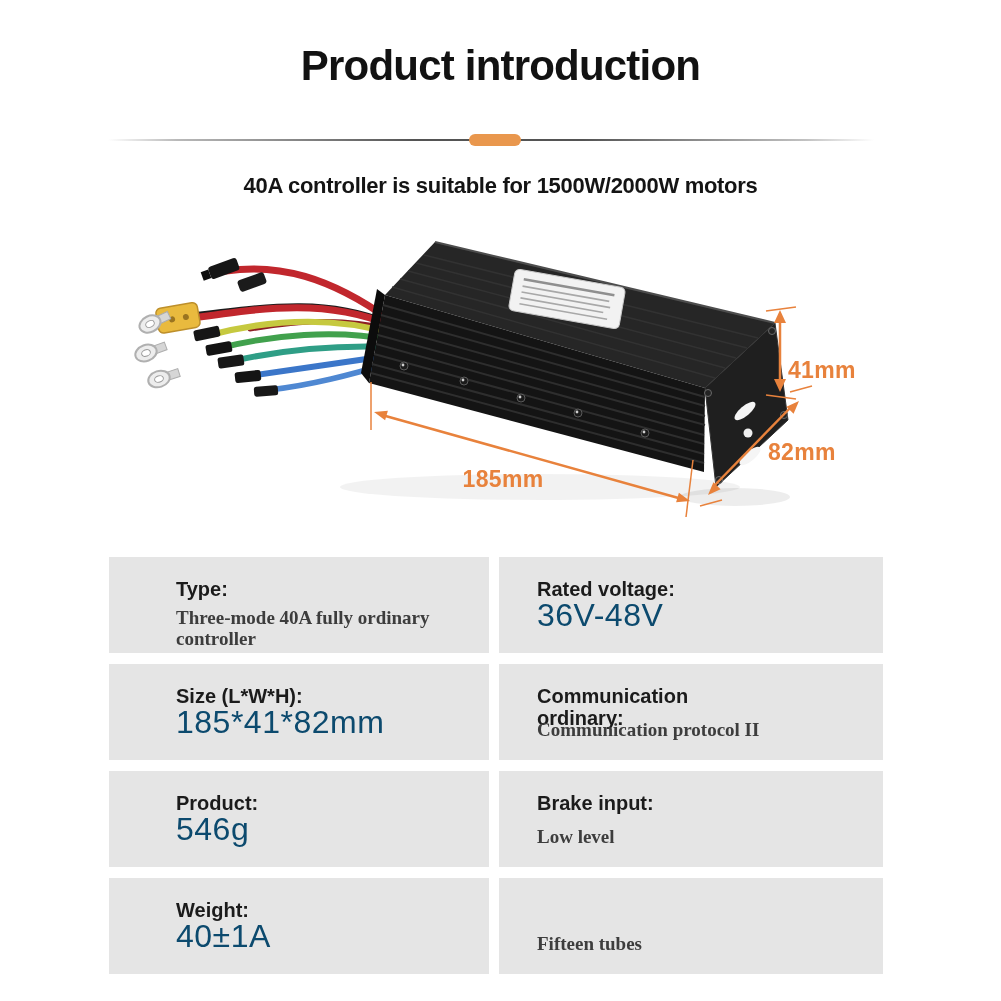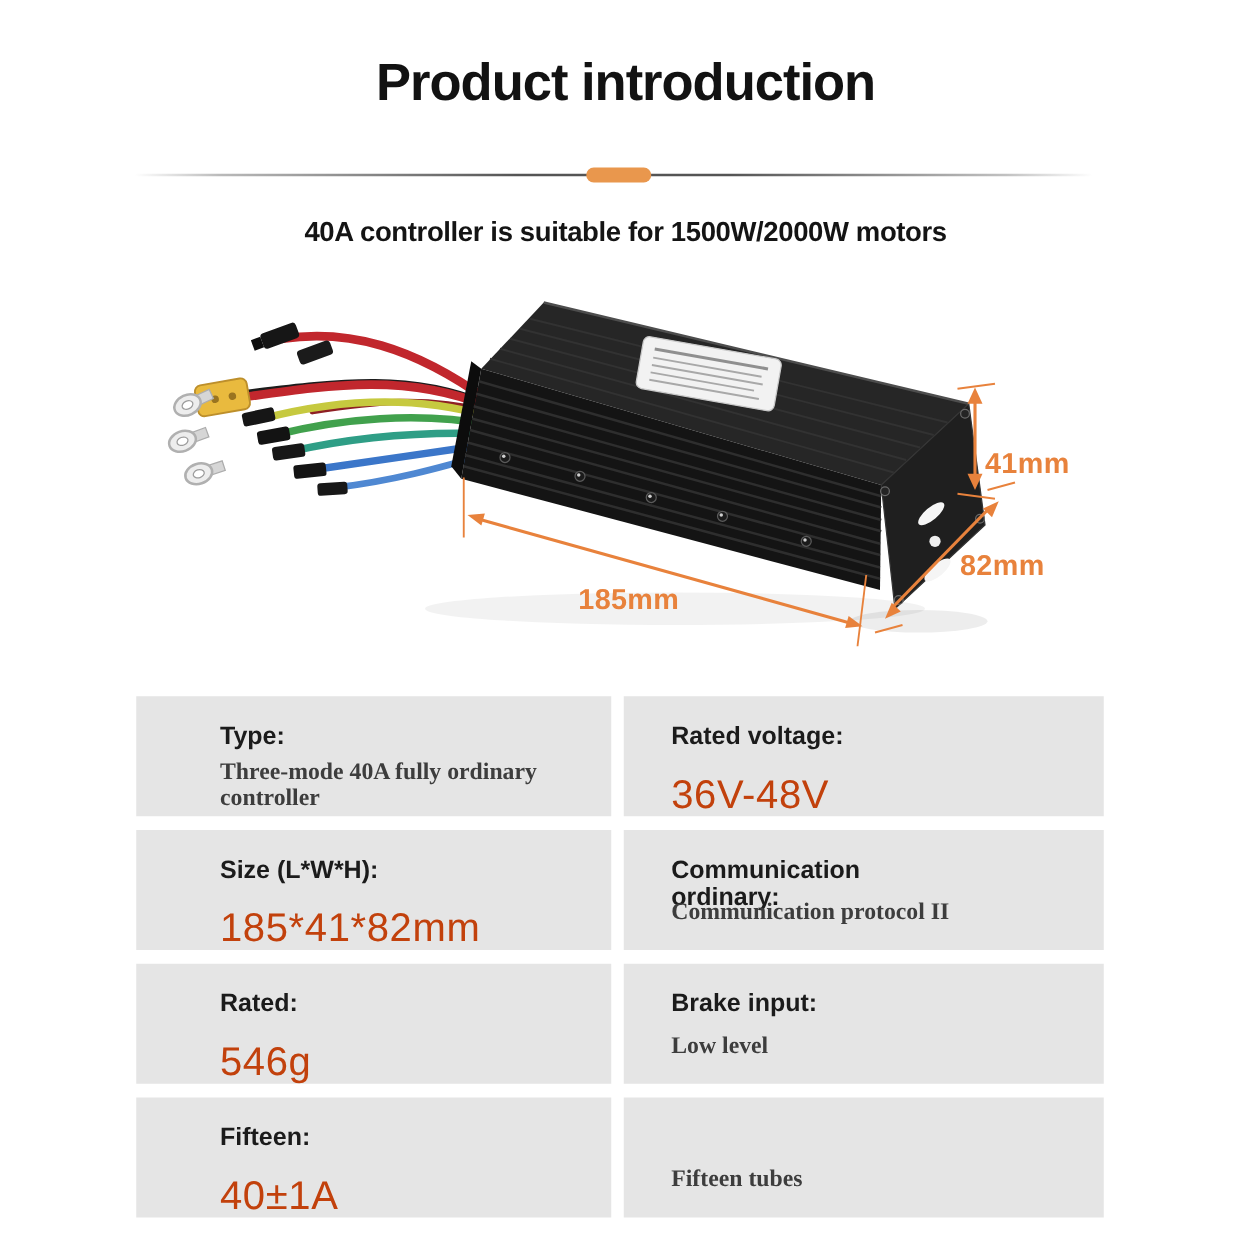--- a/index.html
+++ b/index.html
@@ -25,21 +25,21 @@
 
   
   .specs { position:absolute; top:557px; left:109px; width:627px;
            display:grid; grid-template-columns:380px 384px; column-gap:10px;
            grid-auto-rows:96px; row-gap:11px; }
   .cell { background:#E5E5E5; position:relative; }
   .spec-label { position:absolute; top:21px; font-size:20px; font-weight:bold;
                 color:#1b1b1b; line-height:1.12; }
   .spec-label.narrow { max-width:170px; }
   .spec-value { position:absolute; }
-  .spec-value.large { top:60px; font-size:32px; color:#c2410c; letter-spacing:0.5px; }
+  .spec-value.large { top:40px; font-size:32px; color:#0c4a6e; letter-spacing:0.5px; }
   .spec-value.small { top:55px; font-size:19px; font-weight:bold; color:#3D3D3D;font-family:Liberation Serif, serif; }
   .spec-value.two-line { top:51px; max-width:300px; line-height:1.08; }
   .col-l .spec-label, .col-l .spec-value { left:67px; }
   .col-r .spec-label, .col-r .spec-value { left:38px; }
 </style>
 </head>
 <body>
 
 <div class="page">
 
@@ -227,30 +227,30 @@
     <div class="cell col-l">
       <div class="spec-label">Size (L*W*H):</div>
       <div class="spec-value large">185*41*82mm</div>
     </div>
     <div class="cell col-r">
       <div class="spec-label narrow">Communication ordinary:</div>
       <div class="spec-value small">Communication protocol II</div>
     </div>
 
     <div class="cell col-l">
-      <div class="spec-label">Rated:</div>
+      <div class="spec-label">Product:</div>
       <div class="spec-value large">546g</div>
     </div>
     <div class="cell col-r">
       <div class="spec-label">Brake input:</div>
       <div class="spec-value small">Low level</div>
     </div>
 
     <div class="cell col-l">
-      <div class="spec-label">Fifteen:</div>
+      <div class="spec-label">Weight:</div>
       <div class="spec-value large">40±1A</div>
     </div>
     <div class="cell col-r">
       <div class="spec-value small">Fifteen tubes</div>
     </div>
 
   </div>
 </div>
 
 </body></html>

